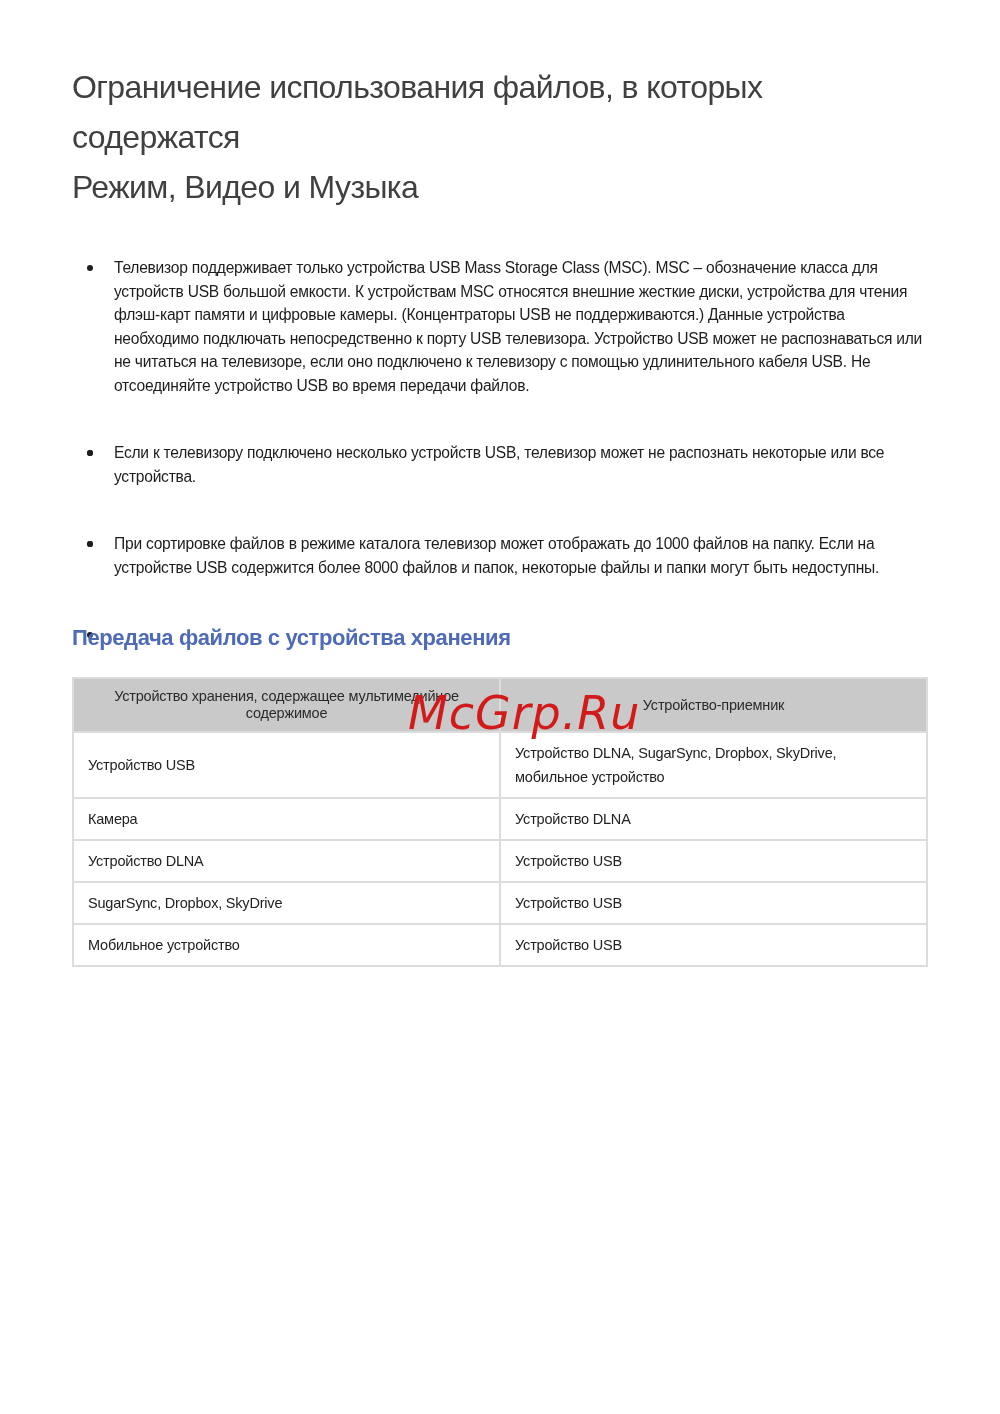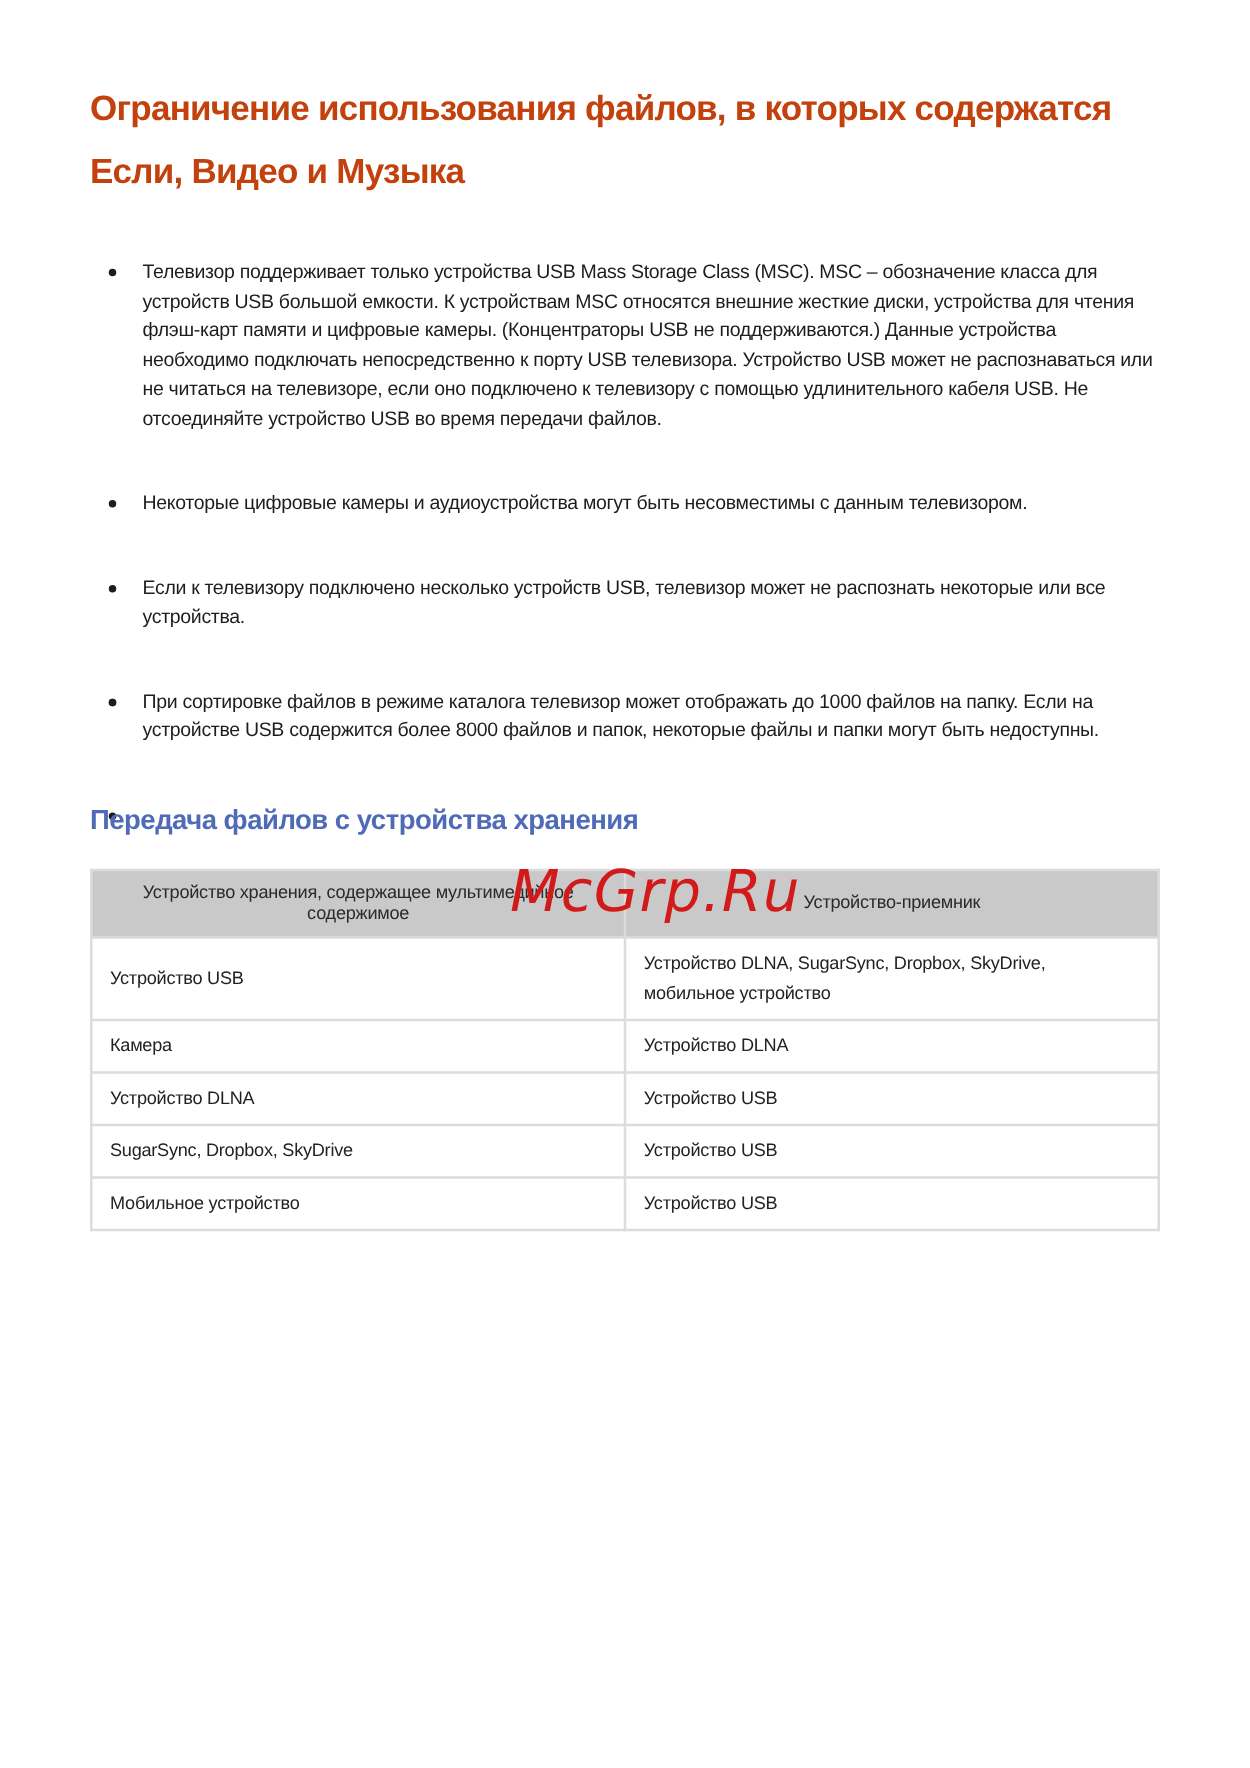--- a/index.html
+++ b/index.html
@@ -17,24 +17,24 @@
     }
     .page {
       position: absolute;
       left: 72px;
       top: 62px;
       width: 858px;
     }
     h1.main-title {
       margin: 0;
       font-family: "Liberation Sans", sans-serif;
-      font-weight: bold;
-      font-size: 28px;
+      font-weight: normal;
+      font-size: 32px;
       line-height: 50px;
-      color: #c2410c;
+      color: #404040;
       letter-spacing: -0.6px;
     }
     ul.bullets {
       list-style: none;
       margin: 22px 0 0 0;
       padding: 0;
     }
     ul.bullets li {
       position: relative;
       padding-left: 42px;
@@ -107,26 +107,26 @@
     }
     table.transfer col.c1 { width: 428px; }
     table.transfer col.c2 { width: 428px; }
   </style>
 </head>
 <body>
 
 <div class="page">
   <h1 class="main-title">
     <span>Ограничение использования файлов, в которых содержатся</span><br>
-    <span>Если, Видео и Музыка</span>
+    <span>Режим, Видео и Музыка</span>
   </h1>
 
   <ul class="bullets">
     <li><span class="dot"></span><span>Телевизор поддерживает только устройства USB Mass Storage Class (MSC). MSC – обозначение класса для устройств USB большой емкости. К устройствам MSC относятся внешние жесткие диски, устройства для чтения флэш-карт памяти и цифровые камеры. (Концентраторы USB не поддерживаются.) Данные устройства необходимо подключать непосредственно к порту USB телевизора. Устройство USB может не распознаваться или не читаться на телевизоре, если оно подключено к телевизору с помощью удлинительного кабеля USB. Не отсоединяйте устройство USB во время передачи файлов.</span></li>
-    <li><span class="dot"></span><span>Некоторые цифровые камеры и аудиоустройства могут быть несовместимы с данным телевизором.</span></li>
+    <li><span class="dot"></span></li>
     <li><span class="dot"></span><span>Если к телевизору подключено несколько устройств USB, телевизор может не распознать некоторые или все устройства.</span></li>
     <li><span class="dot"></span></li>
     <li><span class="dot"></span><span>При сортировке файлов в режиме каталога телевизор может отображать до 1000 файлов на папку. Если на устройстве USB содержится более 8000 файлов и папок, некоторые файлы и папки могут быть недоступны.</span></li>
     <li><span class="dot"></span></li>
   </ul>
 
   <h2 class="section-title">Передача файлов с устройства хранения</h2>
 
   <table class="transfer">
     <colgroup>

